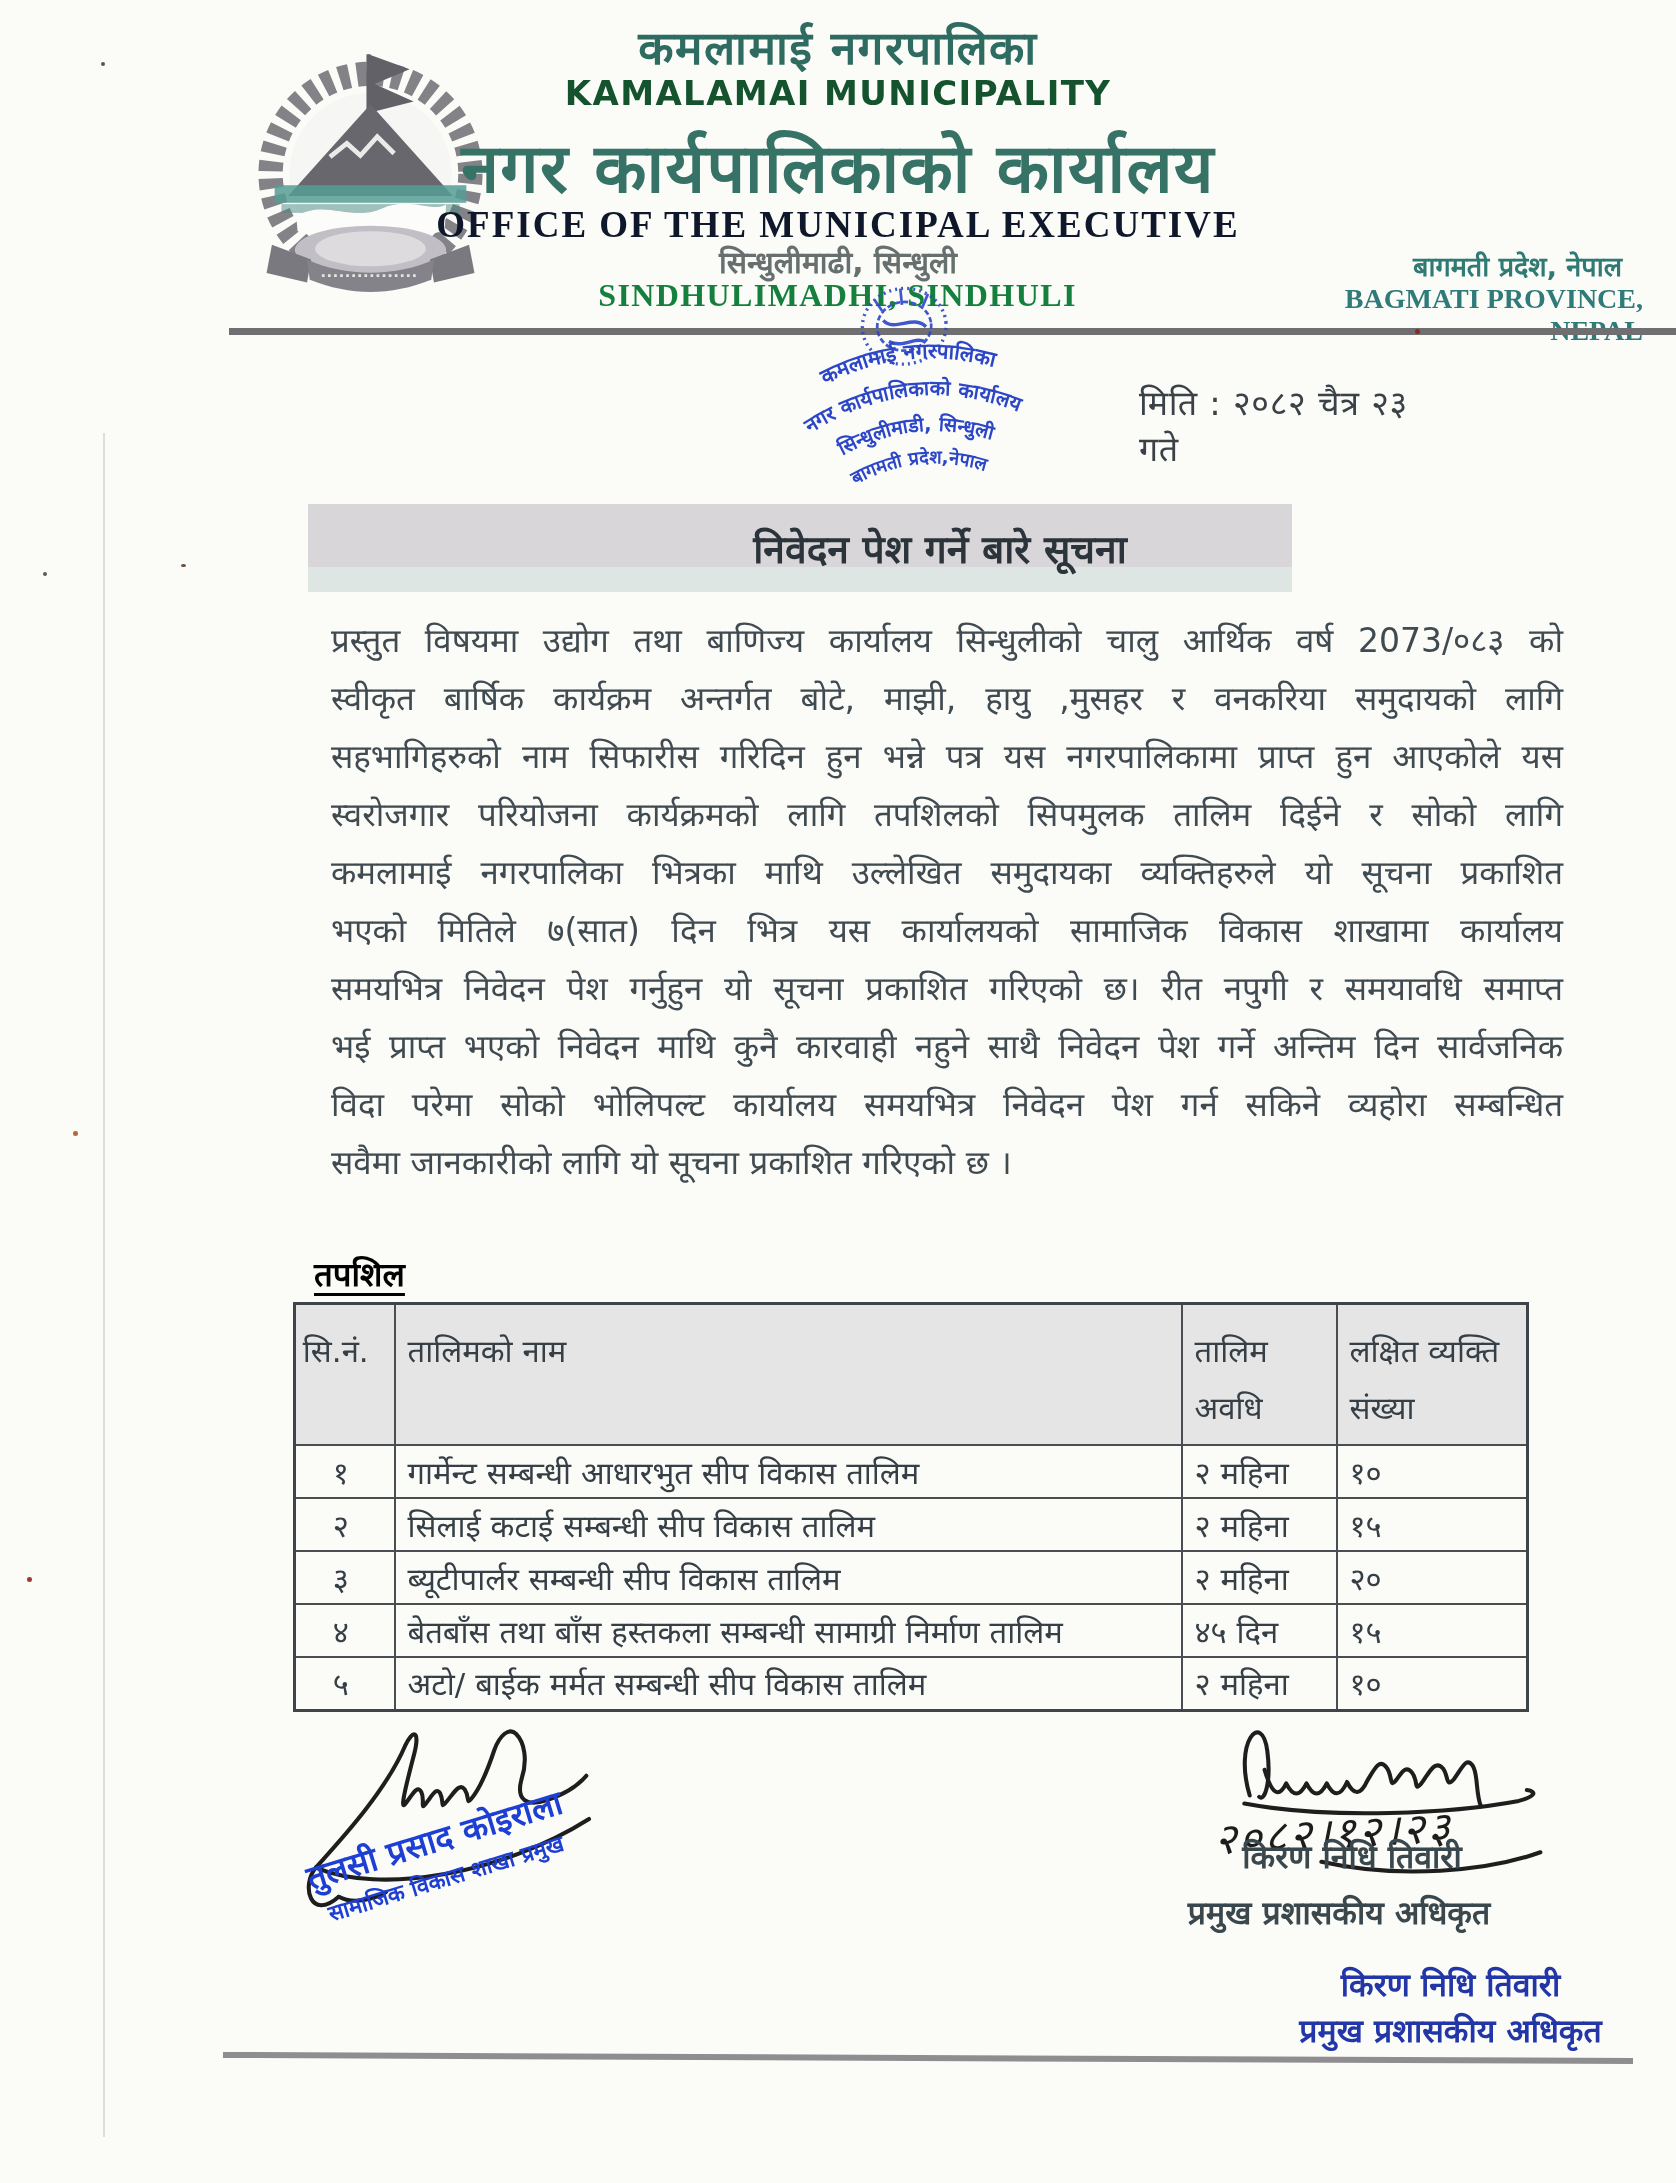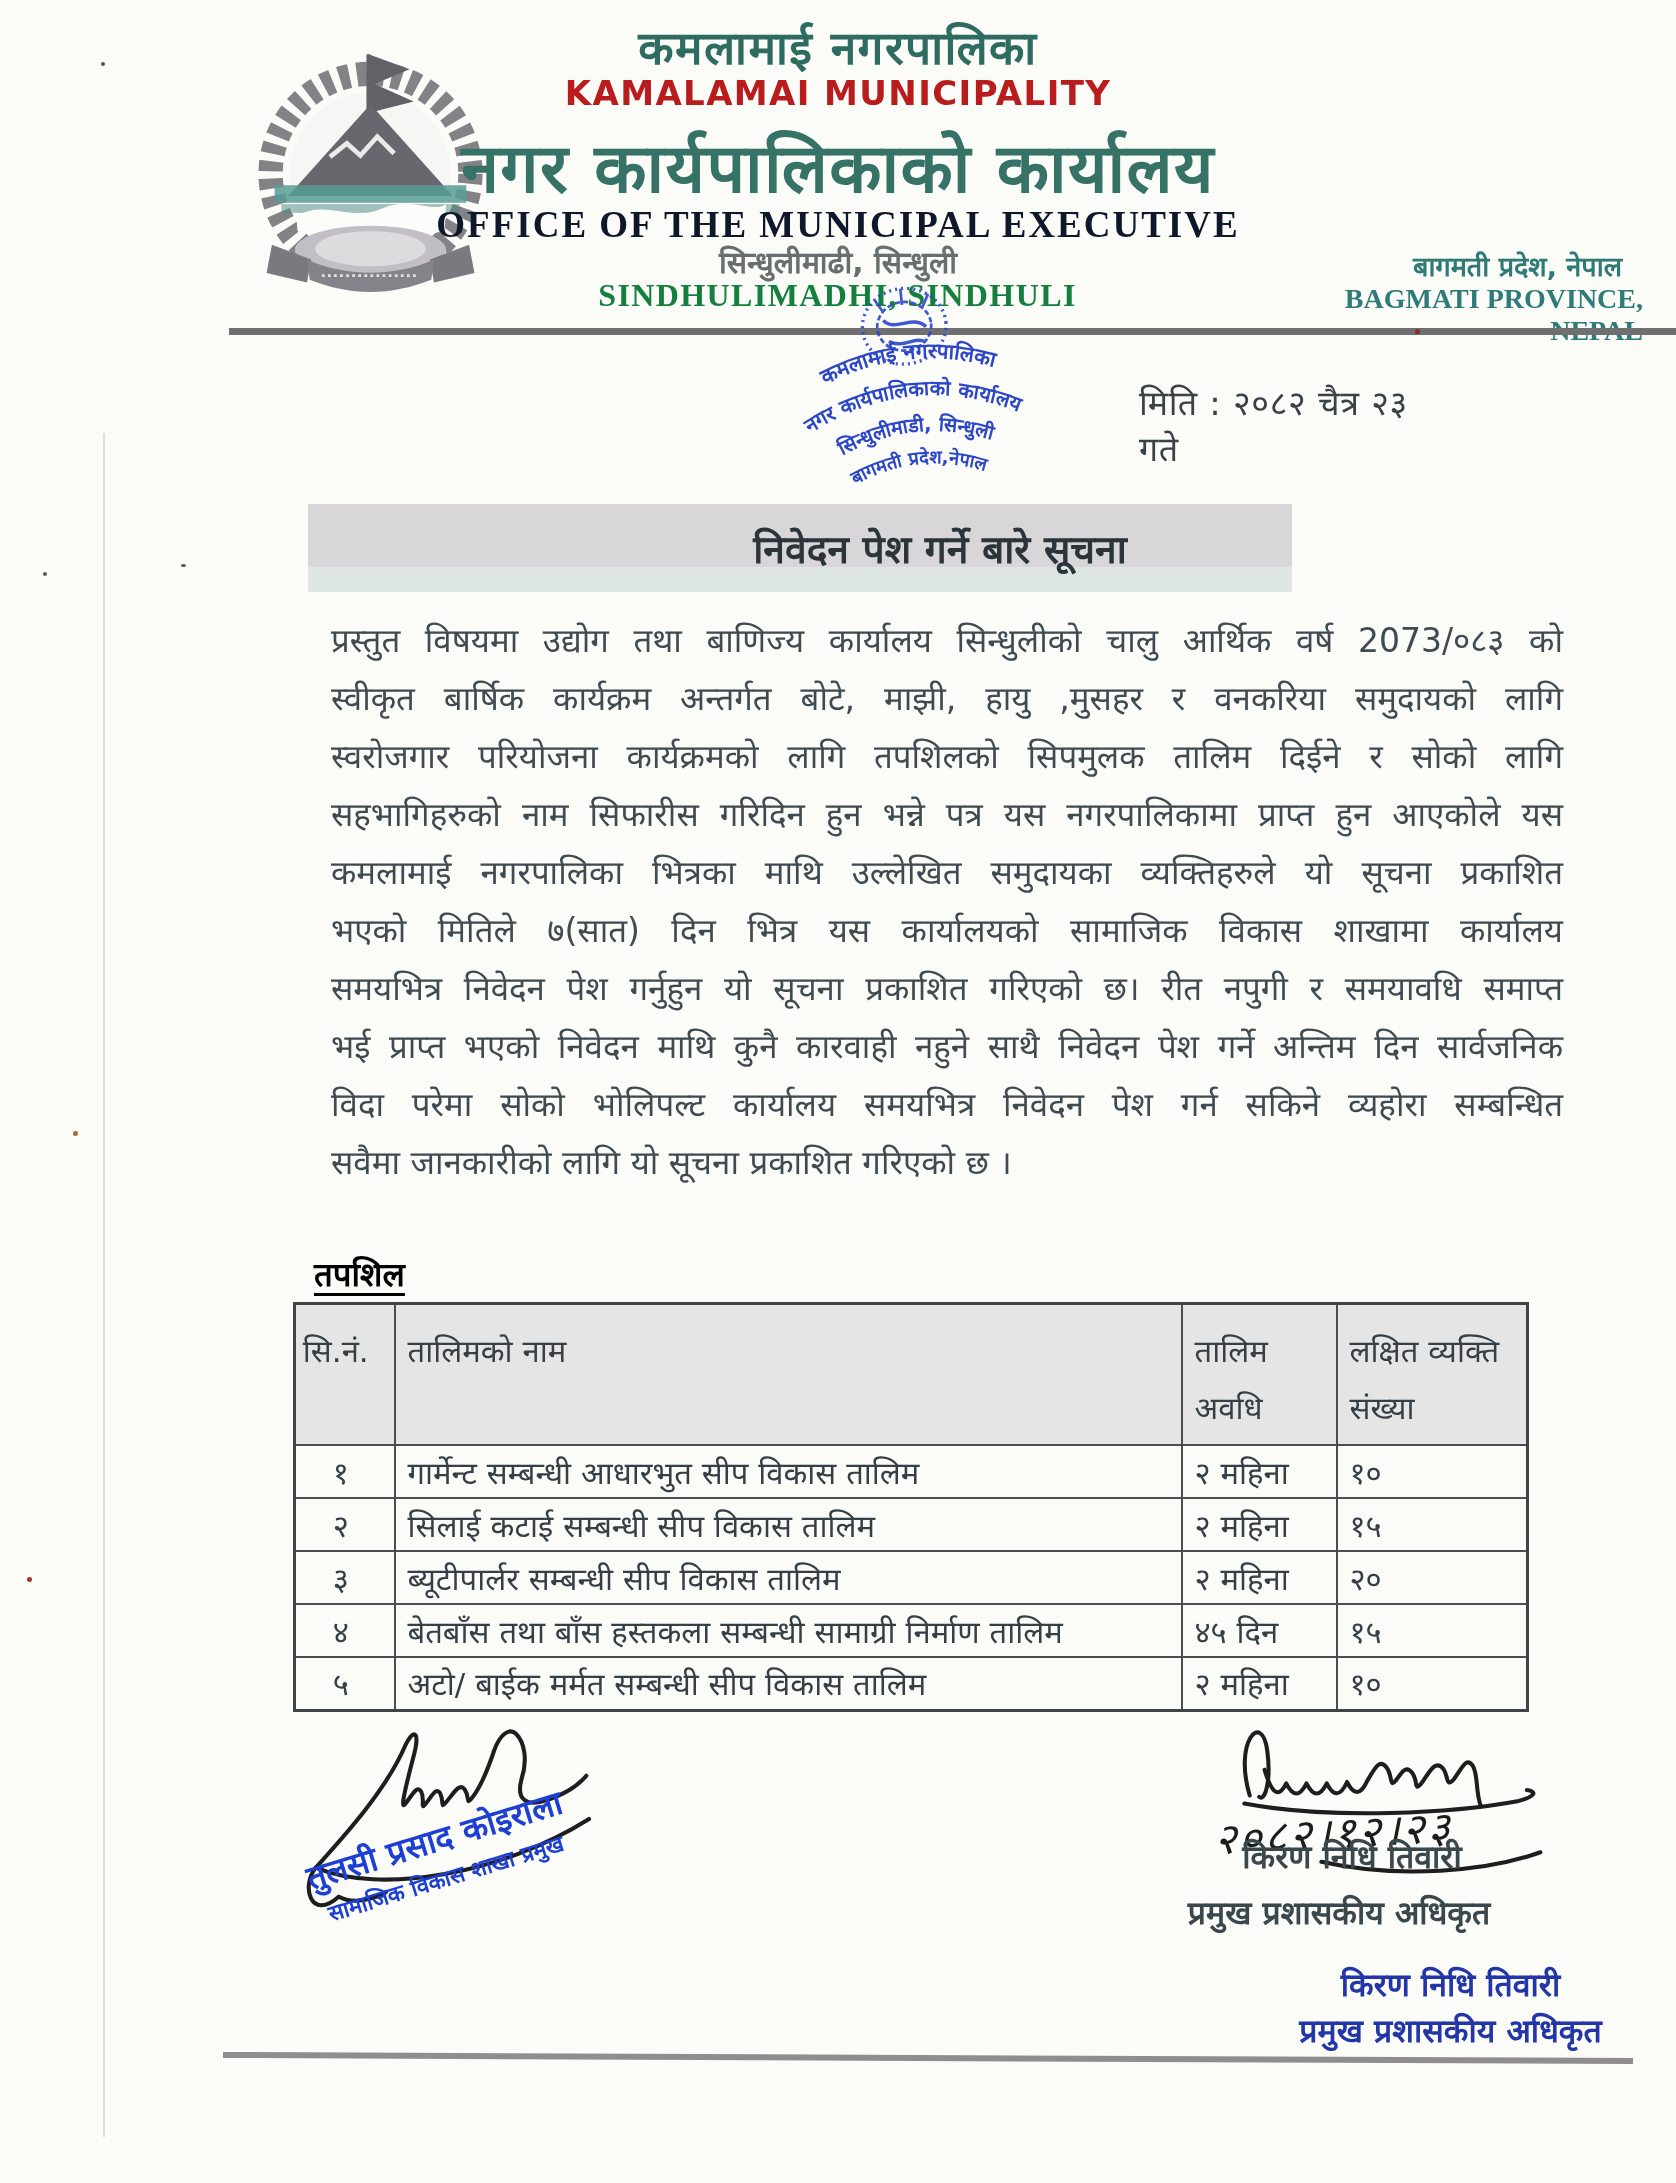--- a/index.html
+++ b/index.html
@@ -4,21 +4,21 @@
 <style>
   html,body{margin:0;padding:0;}
   body{
     width:1676px;height:2183px;position:relative;background:#fbfbf8;
     font-family:"DejaVu Sans","Liberation Sans",sans-serif;
     overflow:hidden;
   }
   .abs{position:absolute;}
   
   .np-top{left:0;right:0;top:15px;text-align:center;font-size:46px;font-weight:bold;color:#2e6b60;letter-spacing:1.4px;}
-  .en-top{left:0;right:0;top:73px;text-align:center;font-size:34px;font-weight:bold;color:#b91c1c;letter-spacing:1.4px;}
+  .en-top{left:0;right:0;top:73px;text-align:center;font-size:34px;font-weight:bold;color:#14532d;letter-spacing:1.4px;}
   .np-big{left:0;right:0;top:119px;text-align:center;font-size:68px;font-weight:bold;color:#377267;letter-spacing:1.4px;}
   .en-office{left:0;right:0;top:203px;text-align:center;font-size:37px;font-weight:bold;color:#0f172a;
     font-family:"Liberation Serif","DejaVu Serif",serif;letter-spacing:2px;}
   .np-addr{left:0;right:0;top:241px;text-align:center;font-size:30px;font-weight:bold;color:#67706f;}
   .en-addr{left:0;right:1px;top:277px;text-align:center;font-size:32px;font-weight:bold;color:#15803d;
     font-family:"Liberation Serif","DejaVu Serif",serif;letter-spacing:1.4px;}
   .np-prov{left:1318px;top:247px;width:304px;text-align:right;font-size:27px;font-weight:bold;color:#2f7a74;}
   .en-prov{left:1264px;top:283px;width:379px;text-align:right;font-size:28px;font-weight:bold;color:#2e7b7a;
     font-family:"Liberation Serif","DejaVu Serif",serif;}
   .header-rule{left:229px;top:328px;width:1448px;height:6.8px;background:#6f6f71;}
@@ -122,22 +122,22 @@
 </svg>
 
 <div class="abs date-line">मिति : २०८२ चैत्र २३ गते</div>
 
 <div class="abs subject-band"></div>
 <div class="abs subject-title">निवेदन पेश गर्ने बारे सूचना</div>
 
 <div class="abs notice-body">
   <div class="body-line">प्रस्तुत विषयमा उद्योग तथा बाणिज्य कार्यालय सिन्धुलीको चालु आर्थिक वर्ष 2073/०८३ को</div>
   <div class="body-line">स्वीकृत बार्षिक कार्यक्रम अन्तर्गत बोटे, माझी, हायु ,मुसहर र वनकरिया समुदायको लागि</div>
+  <div class="body-line">सहभागिहरुको नाम सिफारीस गरिदिन हुन भन्ने पत्र यस नगरपालिकामा प्राप्त हुन आएकोले यस</div>
   <div class="body-line">स्वरोजगार परियोजना कार्यक्रमको लागि तपशिलको सिपमुलक तालिम दिईने र सोको लागि</div>
-  <div class="body-line">सहभागिहरुको नाम सिफारीस गरिदिन हुन भन्ने पत्र यस नगरपालिकामा प्राप्त हुन आएकोले यस</div>
   <div class="body-line">कमलामाई नगरपालिका भित्रका माथि उल्लेखित समुदायका व्यक्तिहरुले यो सूचना प्रकाशित</div>
   <div class="body-line">भएको मितिले ७(सात) दिन भित्र यस कार्यालयको सामाजिक विकास शाखामा कार्यालय</div>
   <div class="body-line">समयभित्र निवेदन पेश गर्नुहुन यो सूचना प्रकाशित गरिएको छ। रीत नपुगी र समयावधि समाप्त</div>
   <div class="body-line">भई प्राप्त भएको निवेदन माथि कुनै कारवाही नहुने साथै निवेदन पेश गर्ने अन्तिम दिन सार्वजनिक</div>
   <div class="body-line">विदा परेमा सोको भोलिपल्ट कार्यालय समयभित्र निवेदन पेश गर्न सकिने व्यहोरा सम्बन्धित</div>
   <div class="body-line last">सवैमा जानकारीको लागि यो सूचना प्रकाशित गरिएको छ ।</div>
 </div>
 
 <div class="abs schedule-heading">तपशिल</div>
 

